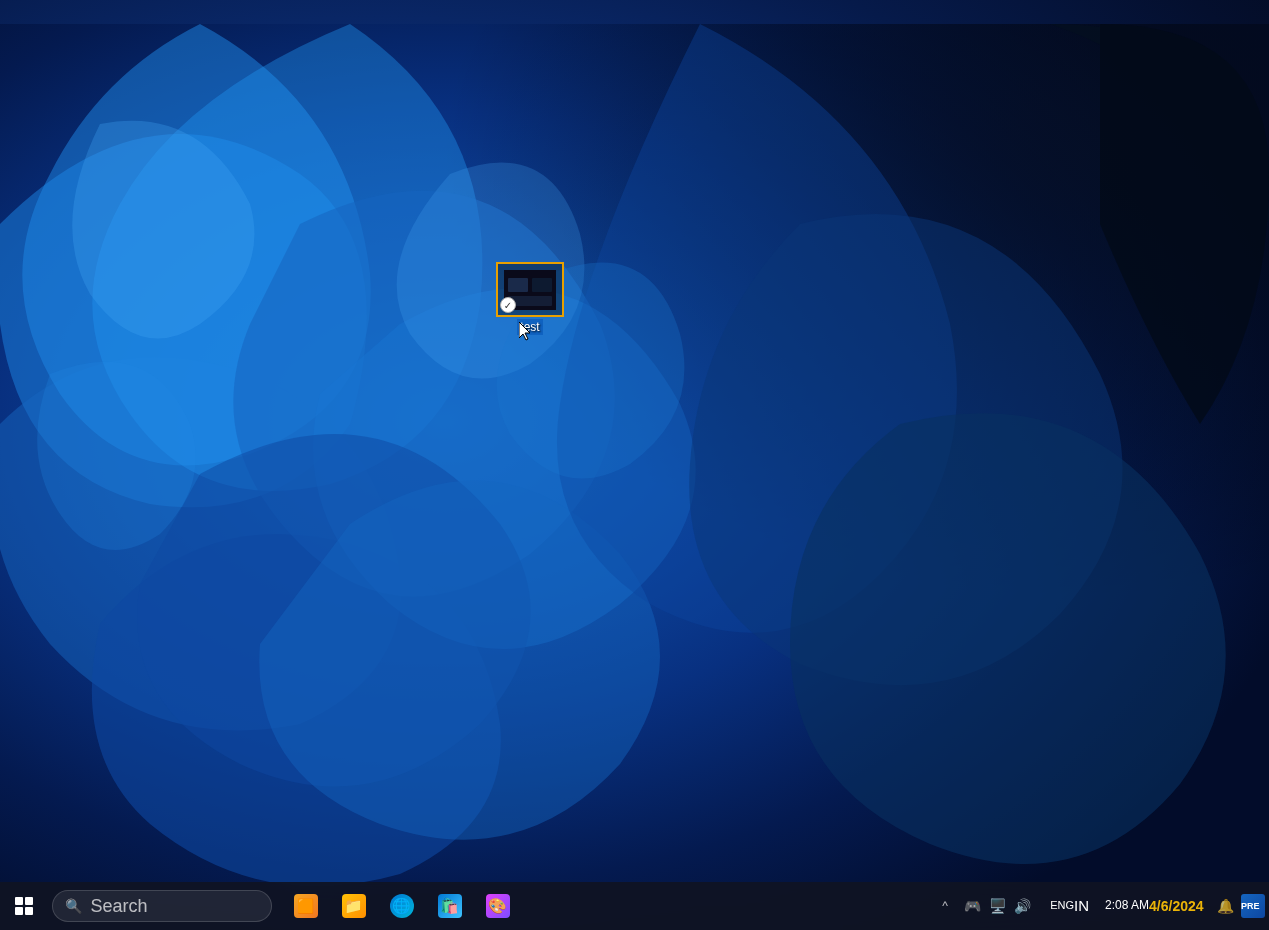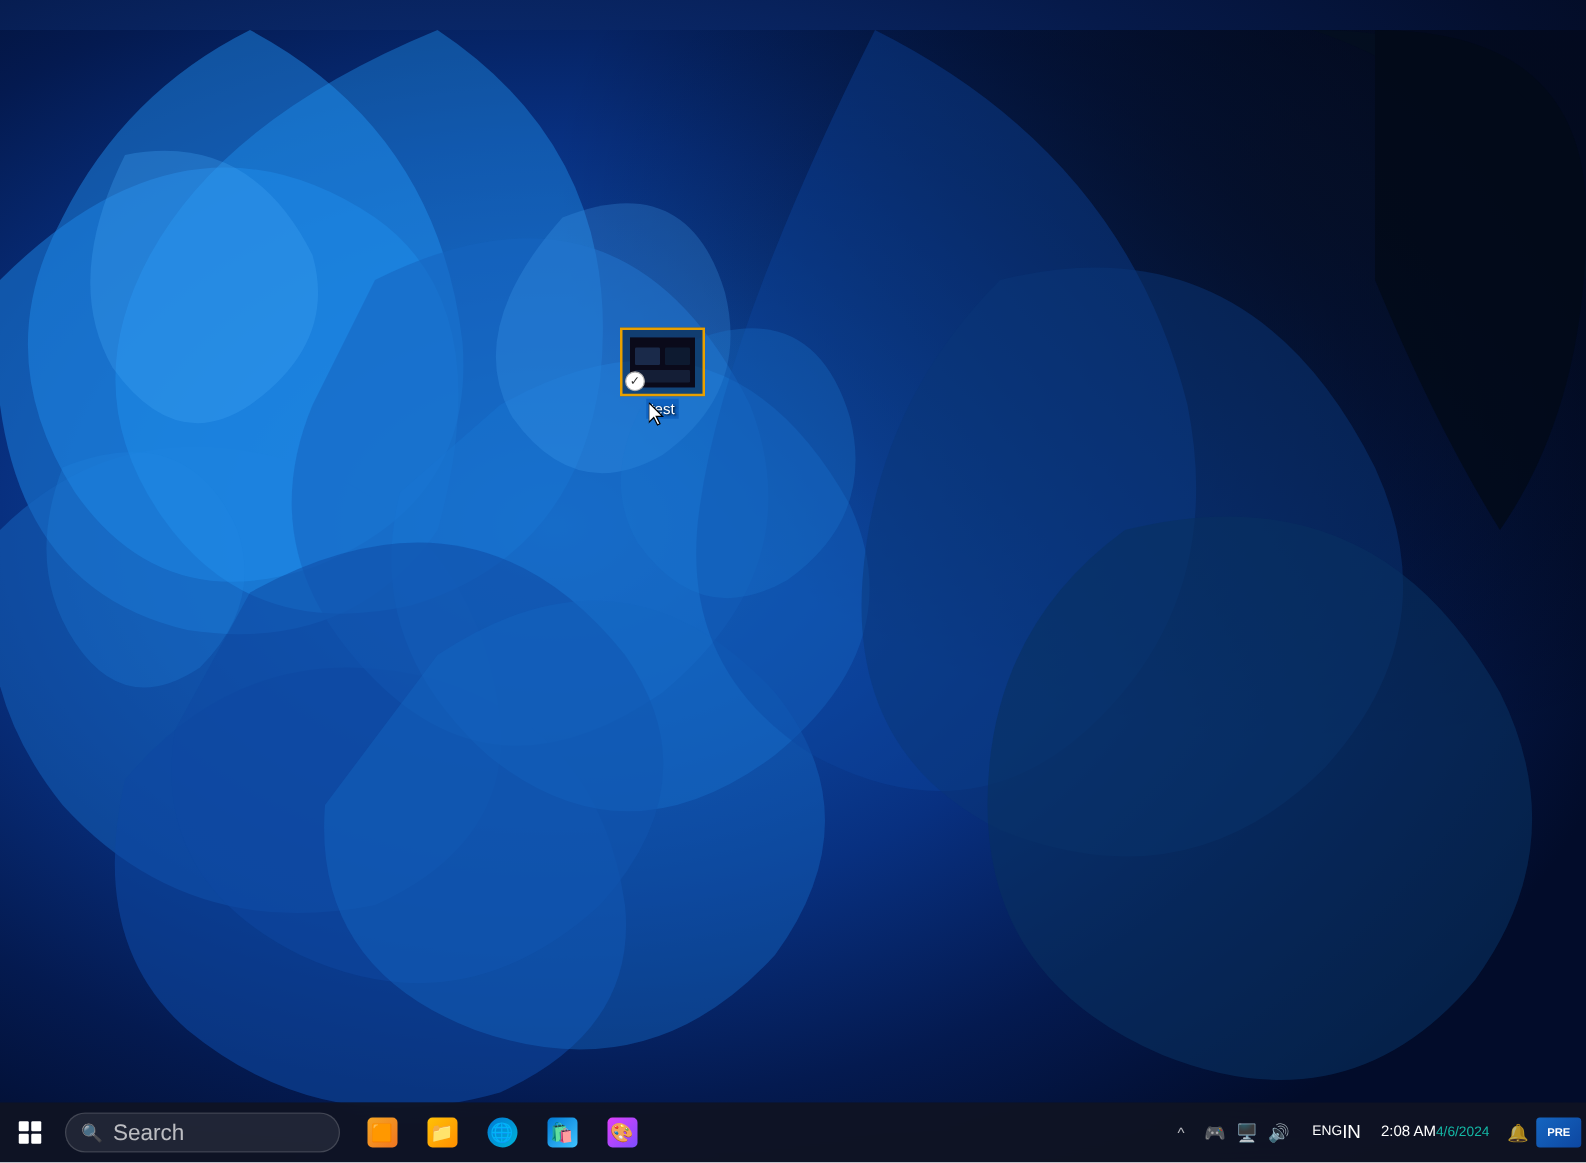--- a/index.html
+++ b/index.html
@@ -202,23 +202,24 @@
       min-width: 72px;
     }
 
     #clock-time {
       color: white;
       font-size: 12px;
       line-height: 1.3;
     }
 
     #clock-date {
-      color: #14b8a6;
-      font-size: 11px;
+      color: #eab308;
+      font-size: 14px;
       line-height: 1.3;
+      font-weight: bold;
     }
 
     #notification-icon {
       color: rgba(255,255,255,0.7);
       font-size: 14px;
       cursor: pointer;
       padding: 0 4px;
     }
 
     #tray-overflow {
@@ -276,27 +277,26 @@
       background: linear-gradient(135deg, #0078d4, #40c4ff);
       border-radius: 4px;
     }
     .icon-paint {
       background: linear-gradient(135deg, #e040fb, #7c4dff);
       border-radius: 4px;
     }
 
     
     #extras-icon {
-      width: 36px;
+      width: 24px;
       height: 24px;
       background: linear-gradient(135deg, #1565c0, #0d47a1);
       border-radius: 3px;
       display: flex;
       align-items: center;
-      justify-content: center;
       font-size: 9px;
       color: white;
       font-weight: bold;
       cursor: pointer;
     }
   </style>
 </head>
 <body>
 
 <div id="desktop">

